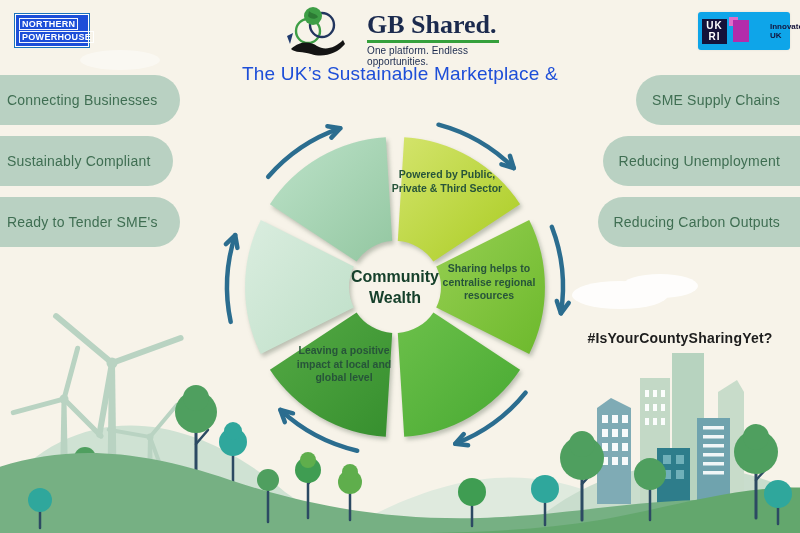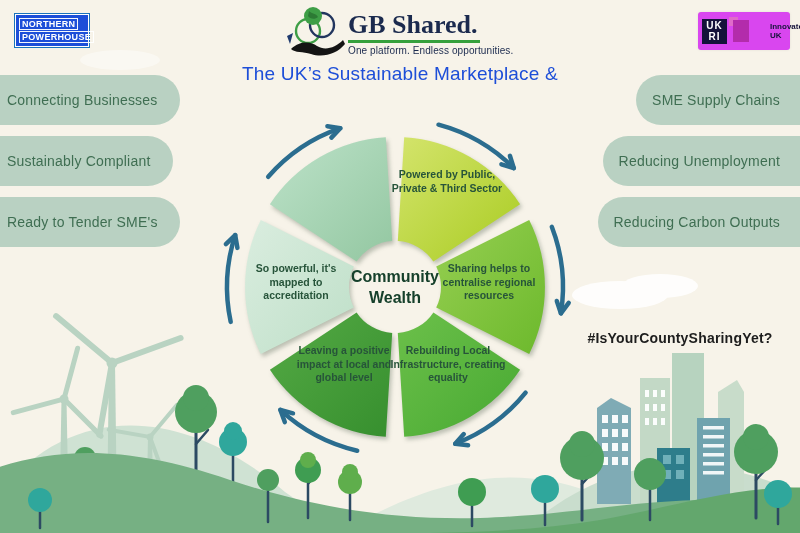--- a/index.html
+++ b/index.html
@@ -8,26 +8,26 @@
 
   
   .np-logo{position:absolute;left:14px;top:13px;width:76px;height:35px;background:#1d4ed8;
     box-shadow:inset 0 0 0 1px #1a73bc, inset 0 0 0 2px #ffffff;
     display:flex;flex-direction:column;justify-content:center;padding-left:5px;box-sizing:border-box;}
   .np-logo span{display:inline-block;align-self:flex-start;color:#fff;font-weight:bold;font-size:9px;line-height:10px;
     letter-spacing:.3px;border:1px solid rgba(255,255,255,.95);padding:0 2px;margin:0.5px 0;}
 
   .gb-logo{position:absolute;left:285px;top:6px;width:230px;height:54px;display:flex;align-items:flex-start;}
   .gb-mark{width:62px;height:52px;flex:0 0 auto;}
-  .gb-textblock{margin-left:1px;padding-top:6px;}
+  .gb-textblock{margin-left:20px;padding-top:6px;}
   .gb-name{font-family:"Liberation Serif",serif;font-weight:bold;font-size:26px;line-height:26px;color:#1b2a4e;
     display:inline-block;border-bottom:3px solid #35a03c;padding:0 2px 2px 0;}
   .gb-tagline{font-size:10px;font-weight:normal;color:#1b2a4e;margin-top:2px;letter-spacing:.1px;}
 
-  .ukri-logo{position:absolute;left:698px;top:12px;width:92px;height:38px;background:#d946ef;border-radius:3px;
+  .ukri-logo{position:absolute;left:698px;top:12px;width:92px;height:38px;background:#0ea5e9;border-radius:3px;
     display:flex;align-items:center;padding:0 4px;box-sizing:border-box;box-shadow:0 0 3px rgba(0,0,0,.08);}
   .ukri-box{width:25px;height:25px;background:#14123a;color:#fff;font-weight:bold;font-size:10px;line-height:11px;
     text-align:center;flex:0 0 auto;display:flex;flex-direction:column;justify-content:center;letter-spacing:1px;}
   .ukri-pix{position:relative;width:22px;height:30px;flex:0 0 auto;margin-left:1px;}
   .ukri-pix .p1{position:absolute;left:1px;top:1px;width:9px;height:9px;background:#e06cc9;}
   .ukri-pix .p2{position:absolute;left:5px;top:4px;width:16px;height:22px;background:#b32cab;}
   .ukri-label{font-size:8px;font-weight:bold;color:#14123a;line-height:9px;margin-left:20px;}
 
   
   .title{position:absolute;left:160px;top:60px;width:480px;text-align:center;color:#1d4ed8;
@@ -347,20 +347,18 @@
       <path d="M330.6,277.7 A168,168 0 0 1 260.2,328.8" fill="none" stroke="#2b6d8f" stroke-width="4.5" stroke-linecap="round"></path>
       <path d="M273.1,330.3 L260.2,328.8 L268.8,319.1" fill="none" stroke="#2b6d8f" stroke-width="4.5" stroke-linecap="round" stroke-linejoin="round"></path>
       <path d="M162.2,335.7 A168,168 0 0 1 85.4,294.9" fill="none" stroke="#2b6d8f" stroke-width="4.5" stroke-linecap="round"></path>
       <path d="M89.8,307.1 L85.4,294.9 L98.0,298.3" fill="none" stroke="#2b6d8f" stroke-width="4.5" stroke-linecap="round" stroke-linejoin="round"></path>
       <path d="M35.7,206.9 A168,168 0 0 1 40.2,120.1" fill="none" stroke="#2b6d8f" stroke-width="4.5" stroke-linecap="round"></path>
       <path d="M30.9,129.2 L40.2,120.1 L42.4,132.9" fill="none" stroke="#2b6d8f" stroke-width="4.5" stroke-linecap="round" stroke-linejoin="round"></path>
     </svg>
 
   <div class="seg-label sl-1">Powered by Public, Private &amp; Third Sector</div>
   <div class="seg-label sl-2">Sharing helps to centralise regional resources</div>
-  <div class="seg-label sl-3">Rebuilding Local Infrastructure, creating equality</div>
   <div class="seg-label sl-4">Leaving a positive impact at local and global level</div>
-  <div class="seg-label sl-5">So powerful, it's mapped to accreditation</div>
   <div class="center-label">Community Wealth</div>
 
   <div class="hashtag">#IsYourCountySharingYet?</div>
 
 </div>
 
 </body></html>

